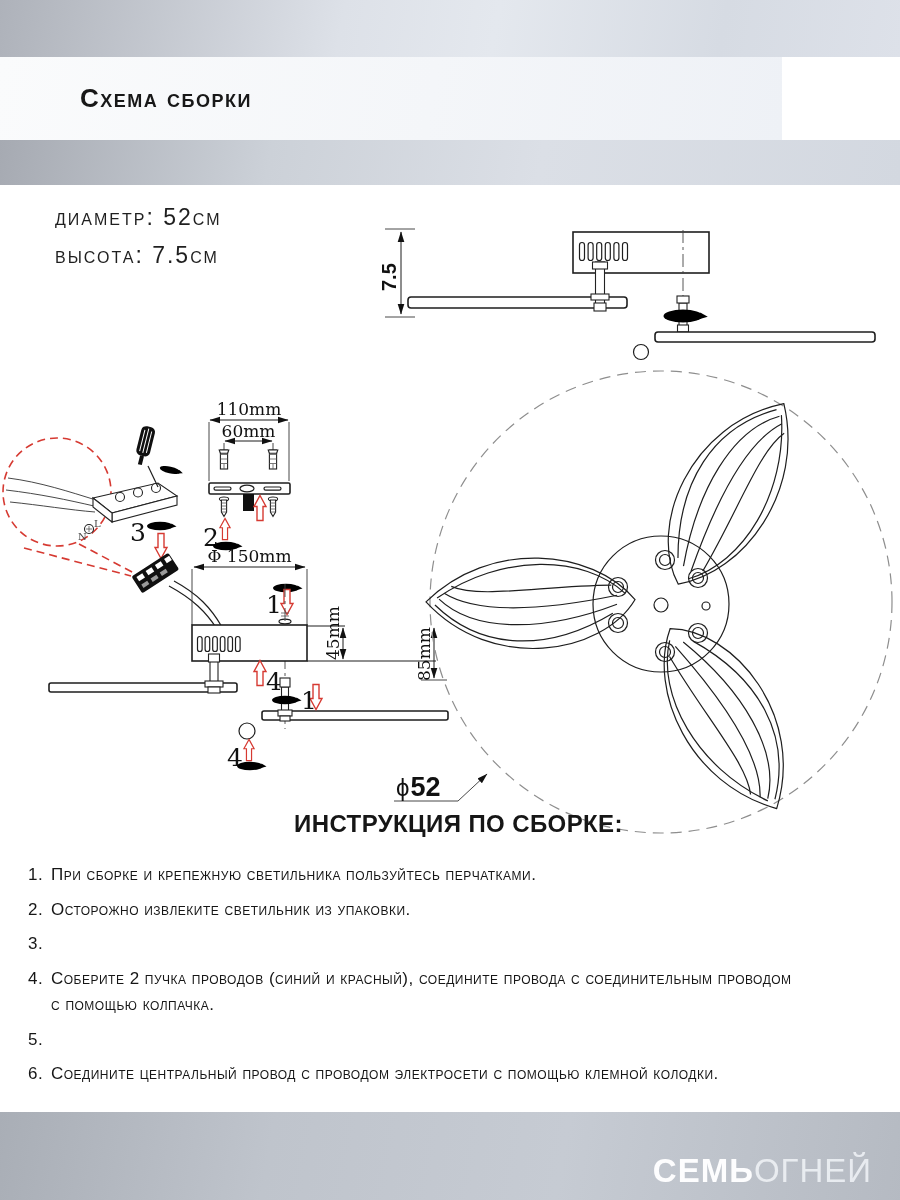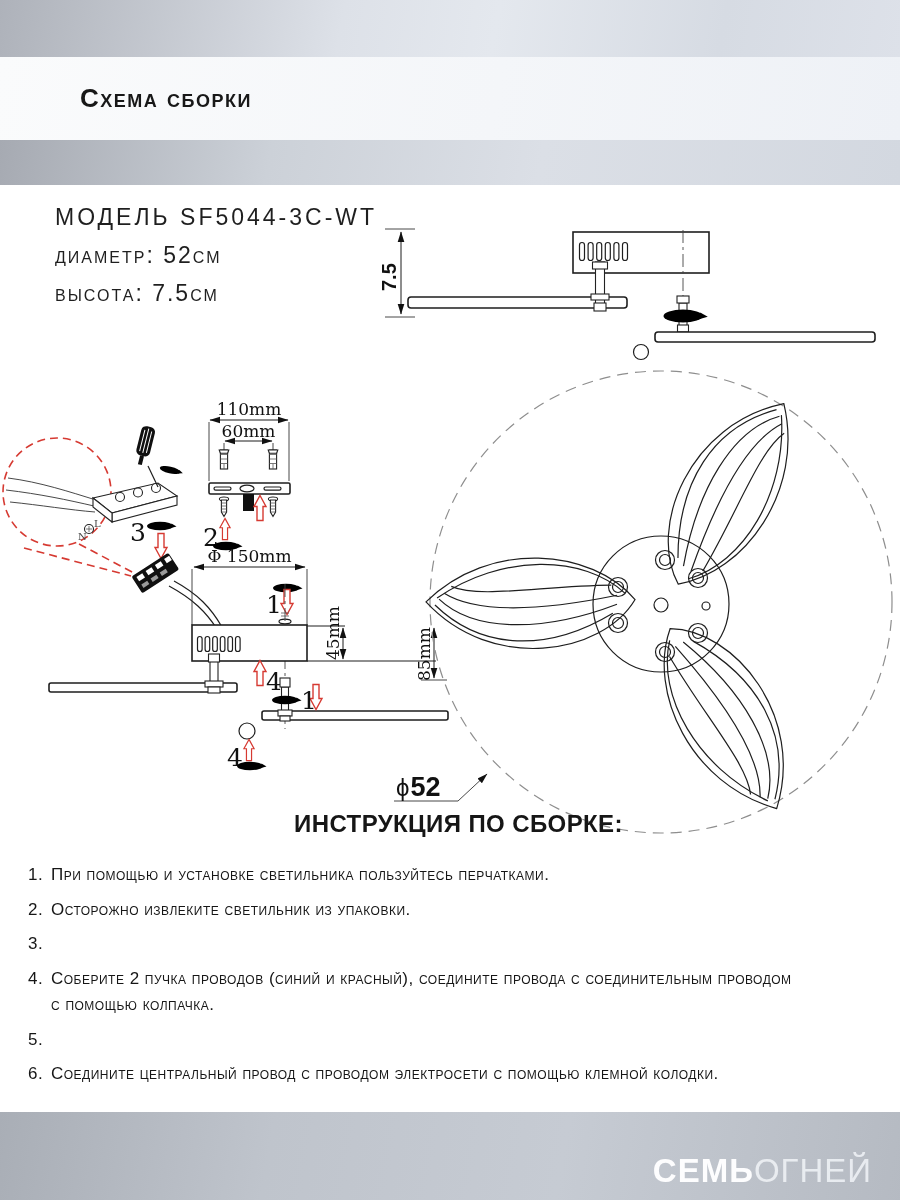--- a/index.html
+++ b/index.html
@@ -7,21 +7,21 @@
     width:900px;height:1200px;position:relative;overflow:hidden;
     background:#ffffff;font-family:"Liberation Sans",sans-serif;
     -webkit-font-smoothing:antialiased;
   }
   
   .band-top{
     position:absolute;left:0;top:0;width:900px;height:57px;
     background:linear-gradient(100deg,#aeb2ba 0%,#dde1e8 38%,#e4e8ee 55%,#d6dbe3 80%,#dde1e9 100%);
   }
   .title-strip{
-    position:absolute;left:0;top:57px;width:900px;height:83px;
+    position:absolute;left:0;top:57px;width:782px;height:83px;
     background:linear-gradient(100deg,#fafbfc 0%,#f4f6f9 55%,#eef1f6 100%);
     display:flex;align-items:center;
   }
   .page-title{
     margin-left:80px;font-size:26px;font-weight:700;letter-spacing:1.5px;
     color:#181818;font-variant-caps:small-caps;
   }
   .band-mid{
     position:absolute;left:0;top:140px;width:900px;height:45px;
     background:linear-gradient(100deg,#a6aab2 0%,#ccd1d8 30%,#dbdfe6 60%,#d3d8e0 100%);
@@ -80,21 +80,20 @@
 </head>
 <body>
 
 <div class="band-top"></div>
 <div class="title-strip">
   <div class="page-title">Схема сборки</div>
 </div>
 <div class="band-mid"></div>
 
 <div class="model">
-  <div class="m1">МОДЕЛЬ SF5044-3C-WT</div>
   <div class="m2">диаметр: 52см</div>
   <div class="m3">высота: 7.5см</div>
 </div>
 
 <svg class="diagram" width="900" height="654" viewBox="0 186 900 654">
   <defs>
     <marker id="mA" markerUnits="userSpaceOnUse" markerWidth="12" markerHeight="9" refX="10" refY="4" orient="auto-start-reverse">
       <path d="M0,0.7 L10.5,4 L0,7.3 Z" fill="#111"></path>
     </marker>
     <path id="arrP" d="M0,-12.5 L6,-1.5 L3,-1.5 L3,12.5 L-3,12.5 L-3,-1.5 L-6,-1.5 Z"></path>
@@ -294,21 +293,21 @@
     </g>
     <path class="kthin" d="M394,801 H458 L487,774" marker-end="url(#mA)"></path>
     <text x="396" y="796"><tspan class="f52a">ϕ</tspan><tspan class="f52b" dx="1">52</tspan></text>
   </g>
 </svg>
 
 <div class="instructions">
   <h2>ИНСТРУКЦИЯ ПО СБОРКЕ:</h2>
   <div class="ins-item">
     <span class="num">1.</span>
-    <span class="txt">При помощью и установке светильника пользуйтесь перчатками.</span>
+    <span class="txt">При сборке и крепежную светильника пользуйтесь перчатками.</span>
   </div>
   <div class="ins-item">
     <span class="num">2.</span>
     <span class="txt">Осторожно извлеките светильник из упаковки.</span>
   </div>
   <div class="ins-item">
     <span class="num">3.</span>
   </div>
   <div class="ins-item">
     <span class="num">4.</span>

